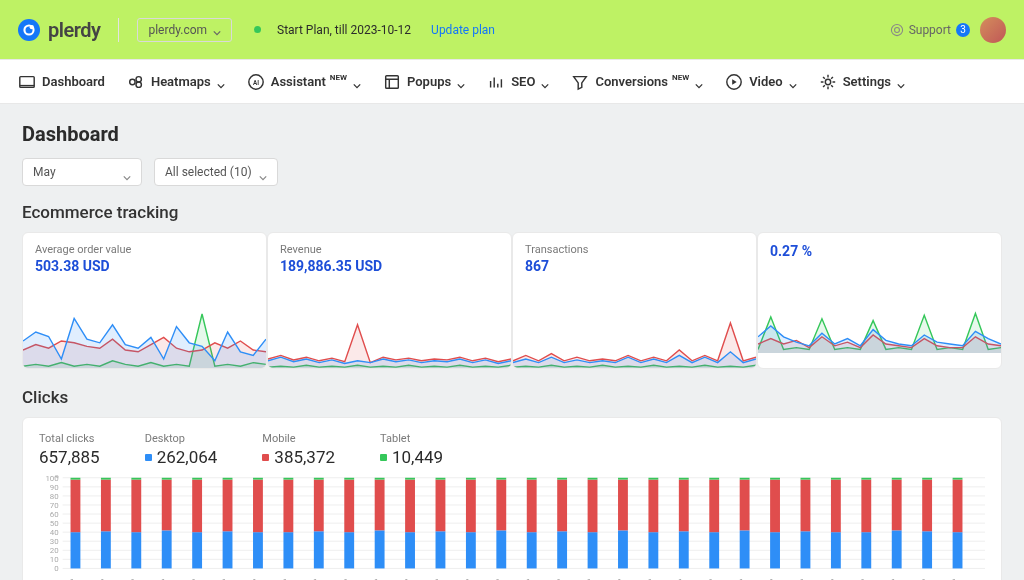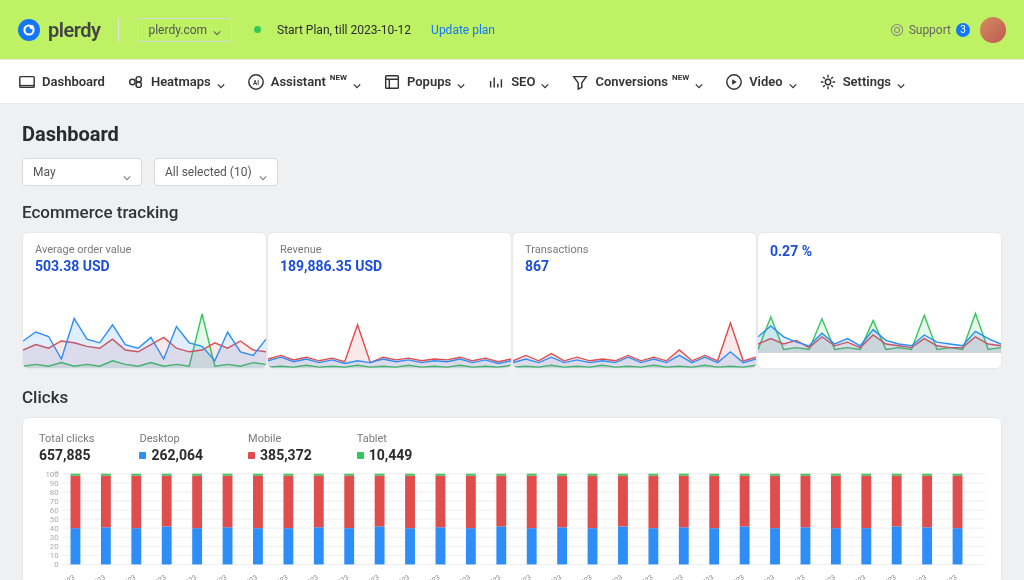--- a/index.html
+++ b/index.html
@@ -40,21 +40,21 @@
   .card { background:#fff; border-radius:6px; flex:1; overflow:hidden; border:1px solid #e9e9e9;}
   .card-h { padding:10px 12px 4px;}
   .card-lbl { font-size:11px; color:#7a7a7a; margin-bottom:2px;}
   .card-val { font-size:14px; font-weight:700; color:#1d4ed8;}
   .spark { height:90px; position:relative;}
   .spark svg { width:100%; height:100%; display:block;}
   
   .clicks-panel { background:#fff; border-radius:6px; border:1px solid #e9e9e9; padding:14px 16px 2px;}
   .clicks-h { display:flex; gap:45px; align-items:flex-start; margin-bottom:8px;}
   .met-lbl { font-size:11px; color:#7a7a7a; margin-bottom:2px;}
-  .met-val { font-size:14px; font-weight:700; display:flex; align-items:center; gap:5px;}
+  .met-val { font-size:17px; font-weight:400; display:flex; align-items:center; gap:5px;}
   .sq { width:7px; height:7px; border-radius:1px;}
   .sq.blue{background:#2e8ef7;} .sq.red{background:#e04d4d;} .sq.green{background:#35c75a;}
   .bar-chart { position:relative; height:110px;}
   .bar-chart svg { width:100%; height:100%; display:block;}
   .y-tick{ font-size:8px; fill:#aaa;}
   .x-tick{ font-size:7px; fill:#888;}
 </style>
 </head>
 <body>
 

